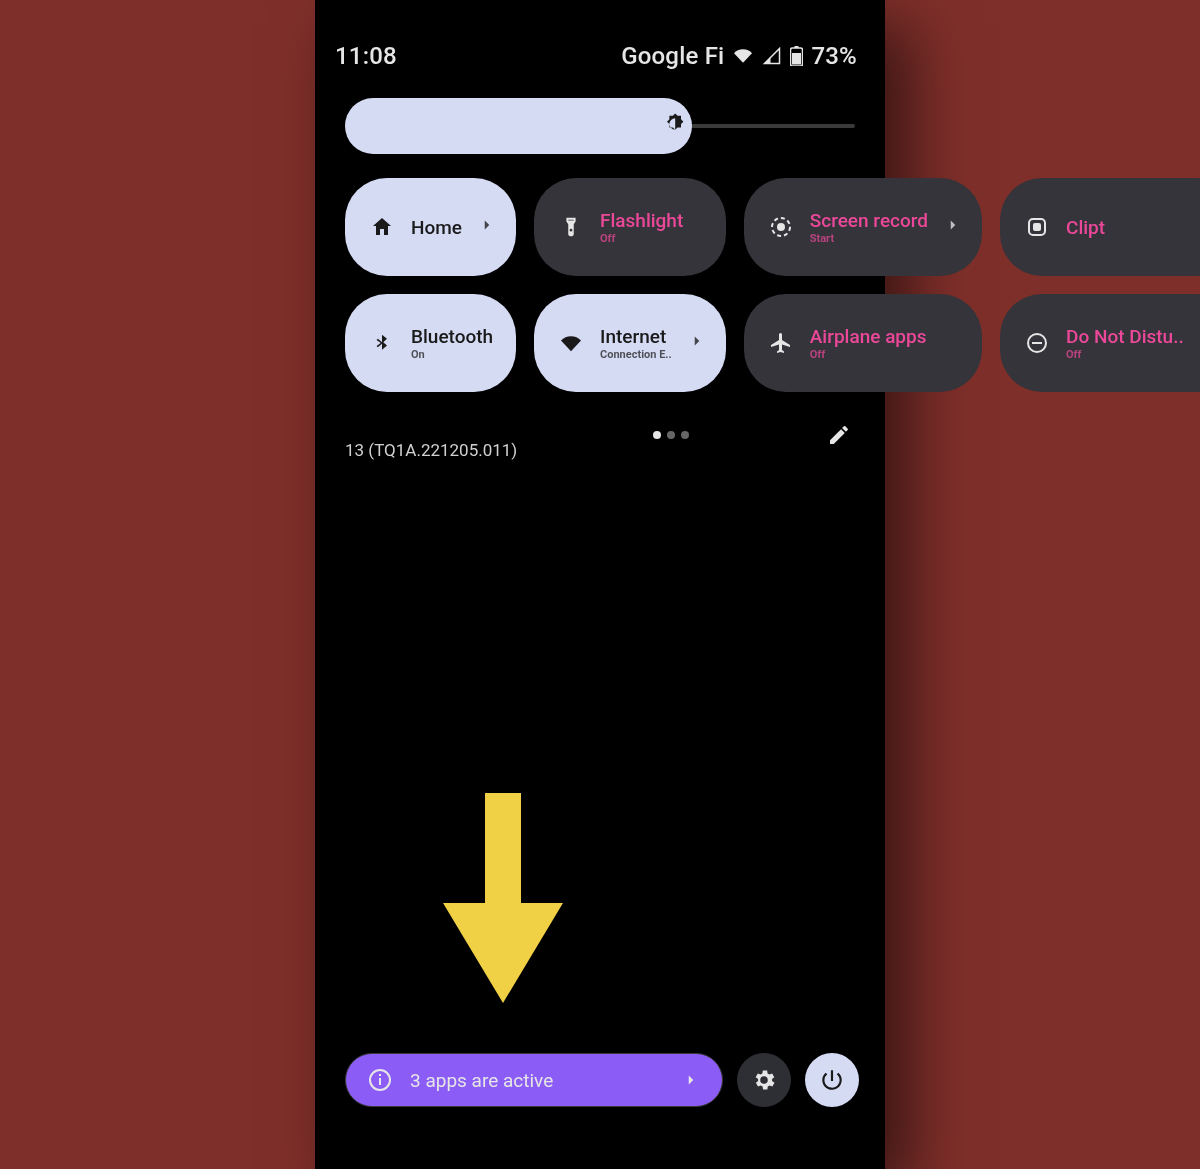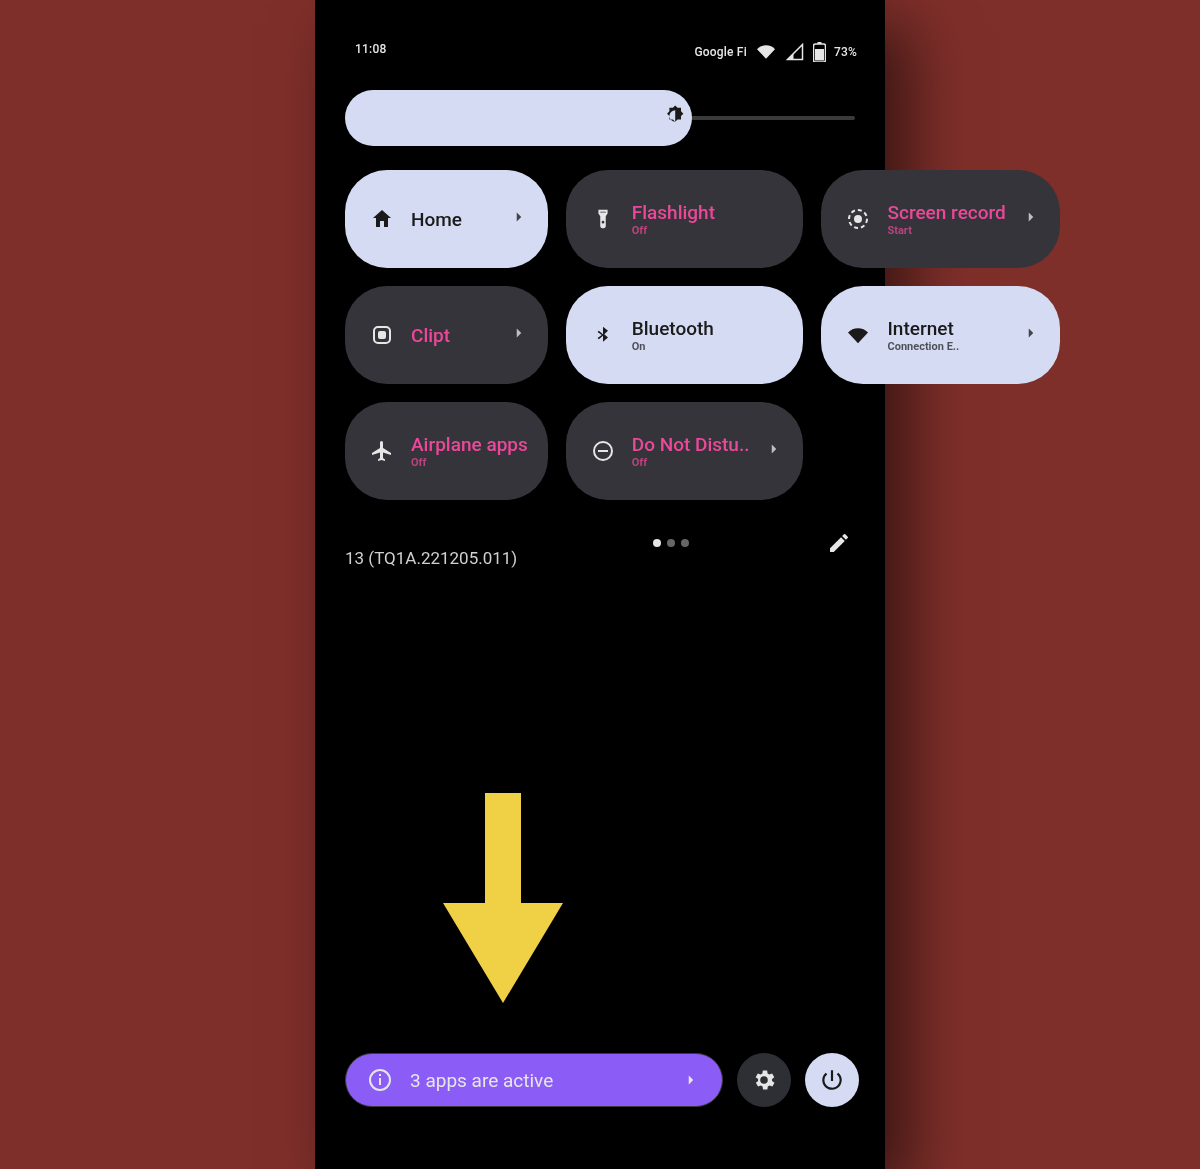--- a/index.html
+++ b/index.html
@@ -18,23 +18,23 @@
     height: 1169px;
     background: #000;
     position: relative;
     color: #e6e6e6;
     box-shadow: 25px 25px 60px rgba(0,0,0,0.55);
   }
   
   .status-bar {
     display: flex;
     justify-content: space-between;
-    align-items: flex-start;
-    padding: 14px 28px 14px 40px;
-    font-size: 12px;
+    align-items: flex-end;
+    padding: 14px 28px 14px 20px;
+    font-size: 24px;
     font-weight: 500;
     letter-spacing: .2px;
     margin-top: 28px;
   }
   .status-right { display: flex; align-items: center; gap: 8px; }
   .status-right svg { fill: #e6e6e6; }
   
   .brightness-row {
     display: flex;
     align-items: center;
@@ -63,21 +63,21 @@
   }
   .brightness-track .thumb {
     position: absolute;
     top: 50%;
     left: 68%;
     transform: translate(-110%, -50%);
   }
   
   .tiles {
     display: grid;
-    grid-template-columns: 1fr 1fr 1fr;
+    grid-template-columns: 1fr 1fr 1fr 1fr;
     gap: 18px;
     padding: 14px 30px 0 30px;
   }
   .tile {
     border-radius: 42px;
     height: 98px;
     display: flex;
     align-items: center;
     padding: 0 20px 0 24px;
     gap: 16px;

